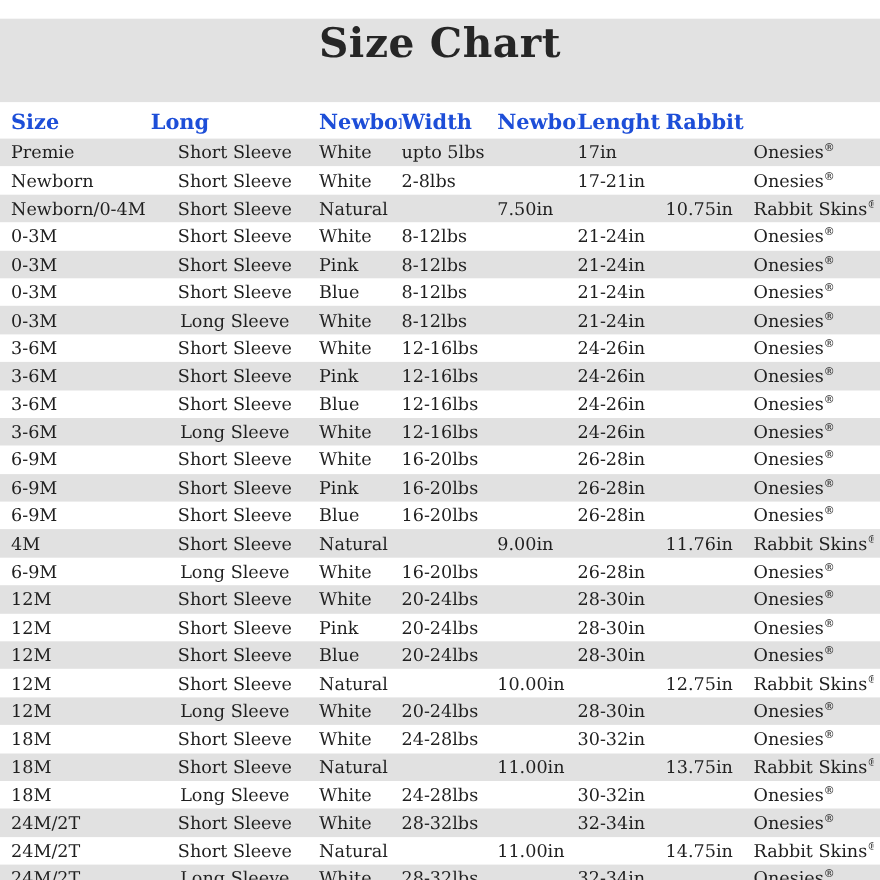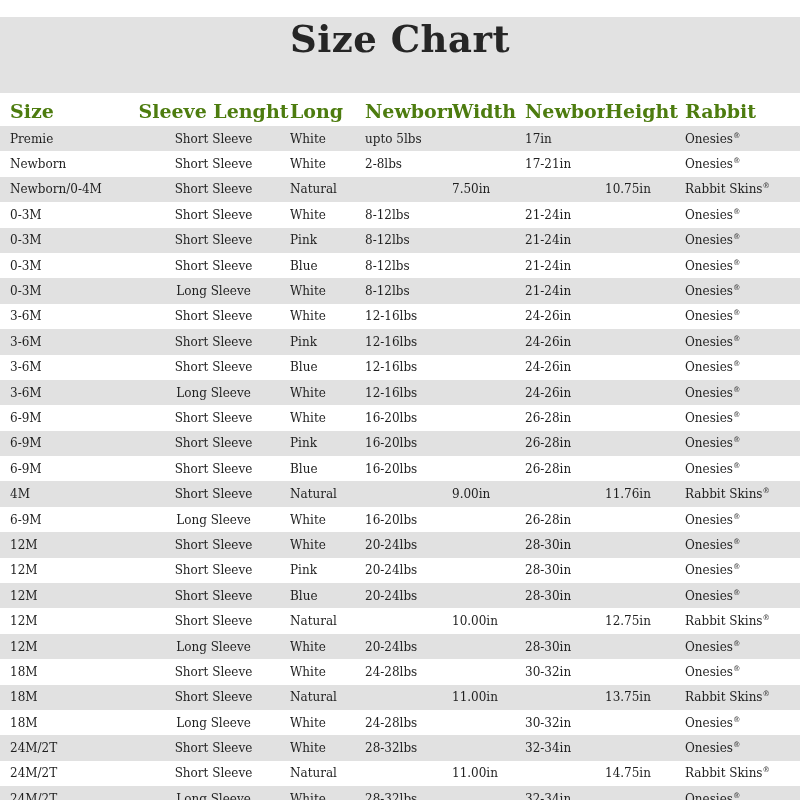--- a/index.html
+++ b/index.html
@@ -36,25 +36,25 @@
     padding-right: 6px;
     align-items: center;
     box-sizing: border-box;
   }
   .header-row {
     height: 33px;
     background: #ffffff;
     font-weight: bold;
     font-size: 19px;
     padding-top: 3px;
-    color: #4d7c0f;
+    color: #1d4ed8;
   }
   .table-body .row {
     height: 25.4px;
-    font-size: 12px;
+    font-size: 16px;
   }
   .table-body .row:nth-child(odd) {
     background: #e1e1e1;
   }
   .cell {
     overflow: hidden;
     white-space: nowrap;
   }
   .cell.center {
     text-align: center;
@@ -67,26 +67,25 @@
 </style>
 </head>
 <body>
 
 <div class="title-band">
   <div class="page-title">Size Chart</div>
 </div>
 
 <div class="grid-row header-row">
     <div class="cell">Size</div>
-    <div class="cell center">Sleeve Lenght</div>
     <div class="cell">Long</div>
     <div class="cell">Newborn</div>
     <div class="cell">Width</div>
     <div class="cell">Newborn</div>
-    <div class="cell">Height</div>
+    <div class="cell">Lenght</div>
     <div class="cell">Rabbit</div>
   </div>
 
 <div class="table-body">
     <div class="grid-row row">
       <div class="cell">Premie</div>
       <div class="cell center">Short Sleeve</div>
       <div class="cell">White</div>
       <div class="cell">upto 5lbs</div>
       <div class="cell"></div>

